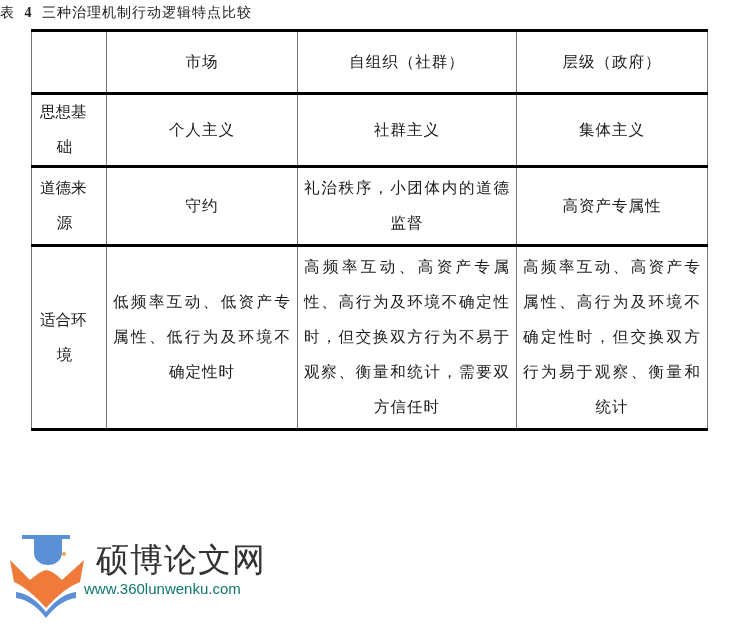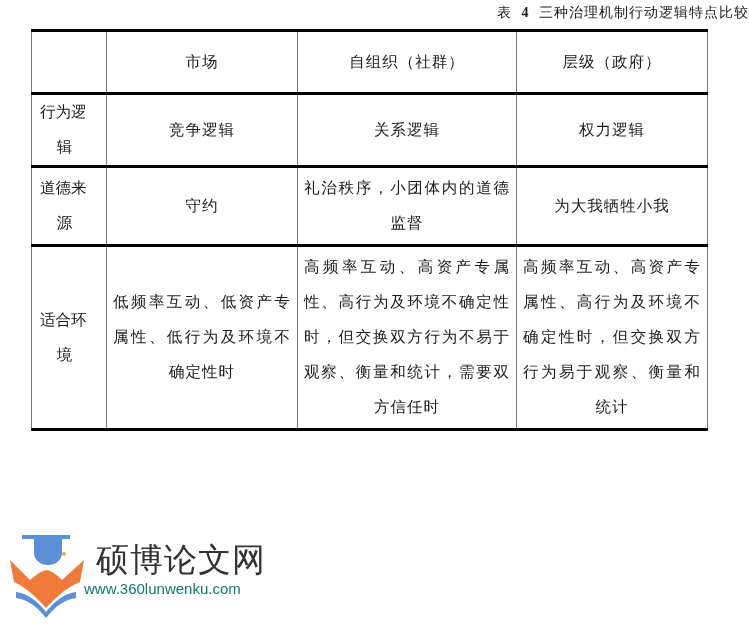--- a/index.html
+++ b/index.html
@@ -1,18 +1,18 @@
 <!DOCTYPE html>
 <html><head>
 <meta charset="utf-8">
 <style>
   html, body { margin:0; padding:0; background:#ffffff; }
   body { width:749px; height:626px; position:relative; overflow:hidden;
          font-family:"DejaVu Serif","Liberation Serif",serif; color:#1a1a1a; }
-  .caption { position:absolute; top:3px; left:0; width:749px; text-align:right;
+  .caption { position:absolute; top:3px; left:0; width:749px; text-align:left;
              font-size:14px; letter-spacing:1px; line-height:18px; }
   .caption b { font-family:"Liberation Serif",serif; font-weight:bold; margin:0 4px; }
   table.cmp { position:absolute; left:31px; top:29px; border-collapse:collapse;
               table-layout:fixed; width:676px; }
   table.cmp td { border-left:1px solid #777; border-right:1px solid #777;
                  border-top:3px solid #000; border-bottom:3px solid #000;
                  text-align:center; vertical-align:middle; padding:16px 6px;
                  font-size:15.5px; line-height:35px; letter-spacing:1px; }
   table.cmp td.rowhead { text-align:left; padding:0 3px 0 8px; letter-spacing:0; }
   table.cmp td.rowhead span { display:block; }
@@ -42,42 +42,42 @@
       <col style="width:191px">
   </colgroup>
   <tbody>
       <tr style="height:34px">
     <td style="line-height:28px"></td>
     <td style="line-height:28px">市场</td>
     <td style="line-height:28px">自组织（社群）</td>
     <td style="line-height:28px">层级（政府）</td>
   </tr>
 
+  <tr style="height:70px">
+    <td class="rowhead">
+      <span>思想基</span>
+      <span class="l2">础</span>
+    </td>
+    <td>个人主义</td>
+    <td>社群主义</td>
+    <td>集体主义</td>
+  </tr>
 
 
 
 
-  <tr style="height:68px">
-    <td class="rowhead">
-      <span>行为逻</span>
-      <span class="l2">辑</span>
-    </td>
-    <td>竞争逻辑</td>
-    <td>关系逻辑</td>
-    <td>权力逻辑</td>
-  </tr>
 
   <tr style="height:70px">
     <td class="rowhead">
       <span>道德来</span>
       <span class="l2">源</span>
     </td>
     <td>守约</td>
     <td class="wrapcell">礼治秩序，小团体内的道德监督</td>
-    <td>为大我牺牲小我</td>
+    <td>高资产专属性</td>
   </tr>
 
   <tr class="last" style="height:172px">
     <td class="rowhead">
       <span>适合环</span>
       <span class="l2">境</span>
     </td>
     <td class="wrapcell">低频率互动、低资产专属性、低行为及环境不确定性时</td>
     <td class="wrapcell">高频率互动、高资产专属性、高行为及环境不确定性时，但交换双方行为不易于观察、衡量和统计，需要双方信任时</td>
     <td class="wrapcell">高频率互动、高资产专属性、高行为及环境不确定性时，但交换双方行为易于观察、衡量和统计</td>

